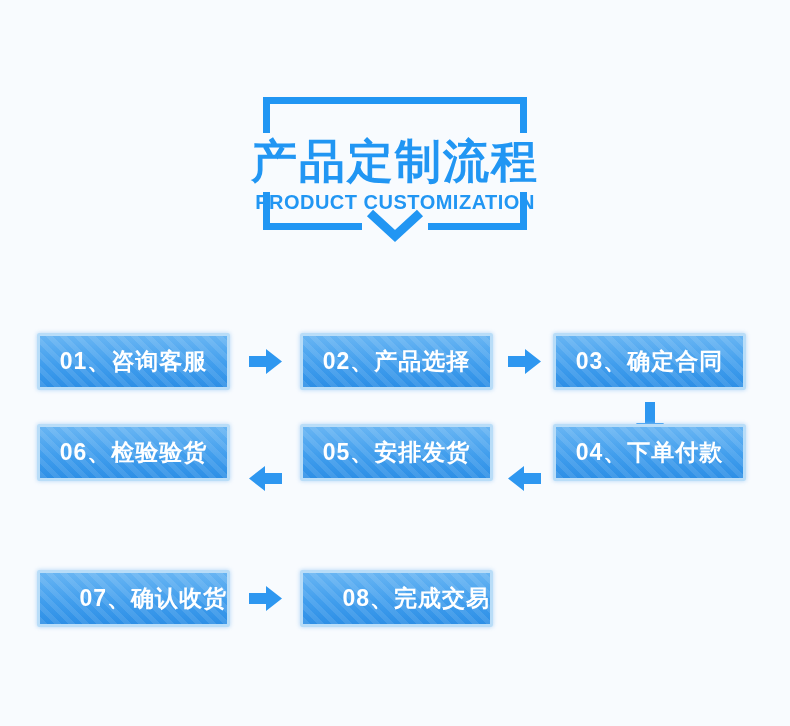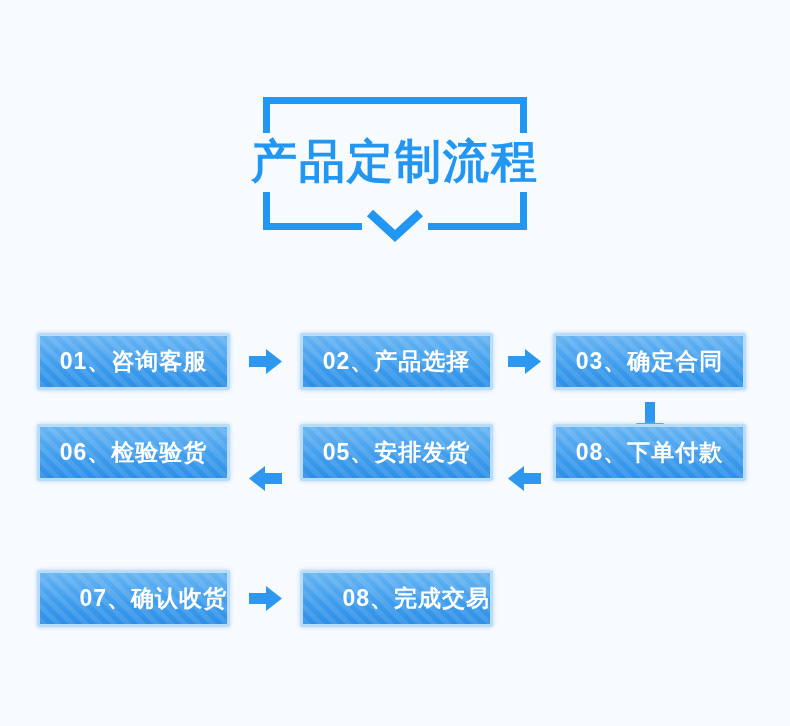--- a/index.html
+++ b/index.html
@@ -48,20 +48,21 @@
 <div class="canvas">
 
   <div class="header">
     <svg class="frame" width="264" height="150" viewBox="0 0 264 150">
       <path d="M3.5,36 V3.5 H260.5 V36" fill="none" stroke="#2196f3" stroke-width="7"></path>
       <path d="M3.5,95 V129.5 H99" fill="none" stroke="#2196f3" stroke-width="7"></path>
       <path d="M165,129.5 H260.5 V95" fill="none" stroke="#2196f3" stroke-width="7"></path>
       <path d="M107,116 L132,139 L157,116" fill="none" stroke="#2196f3" stroke-width="9"></path>
     </svg>
     <div class="title">产品定制流程</div>
+    <div class="subtitle">PRODUCT CUSTOMIZATION</div>
   </div>
 
   <div class="step-box r1 c1">01、咨询客服</div>
   <div class="flow-arrow" style="left:249px;top:348px;">
     <svg width="33" height="27" viewBox="0 0 33 27">
         <polygon points="0,8 17,8 17,1 33,13.5 17,26 17,19 0,19" fill="#2e97f0"></polygon>
       </svg>
   </div>
   <div class="step-box r1 c2">02、产品选择</div>
   <div class="flow-arrow" style="left:508px;top:348px;">
@@ -70,21 +71,21 @@
       </svg>
   </div>
   <div class="step-box r1 c3">03、确定合同</div>
 
   <div class="flow-arrow" style="left:634px;top:402px;">
     <svg width="32" height="40" viewBox="0 0 32 40">
         <polygon points="11,0 21,0 21,21 30,21 16,40 2,21 11,21" fill="#2e97f0"></polygon>
       </svg>
   </div>
 
-  <div class="step-box r2 c3">08、下单付款</div>
+  <div class="step-box r2 c3">04、下单付款</div>
   <div class="flow-arrow" style="left:508px;top:465px;">
     <svg width="33" height="27" viewBox="0 0 33 27">
         <polygon points="33,8 16,8 16,1 0,13.5 16,26 16,19 33,19" fill="#2e97f0"></polygon>
       </svg>
   </div>
   <div class="step-box r2 c2">05、安排发货</div>
   <div class="flow-arrow" style="left:249px;top:465px;">
     <svg width="33" height="27" viewBox="0 0 33 27">
         <polygon points="33,8 16,8 16,1 0,13.5 16,26 16,19 33,19" fill="#2e97f0"></polygon>
       </svg>

